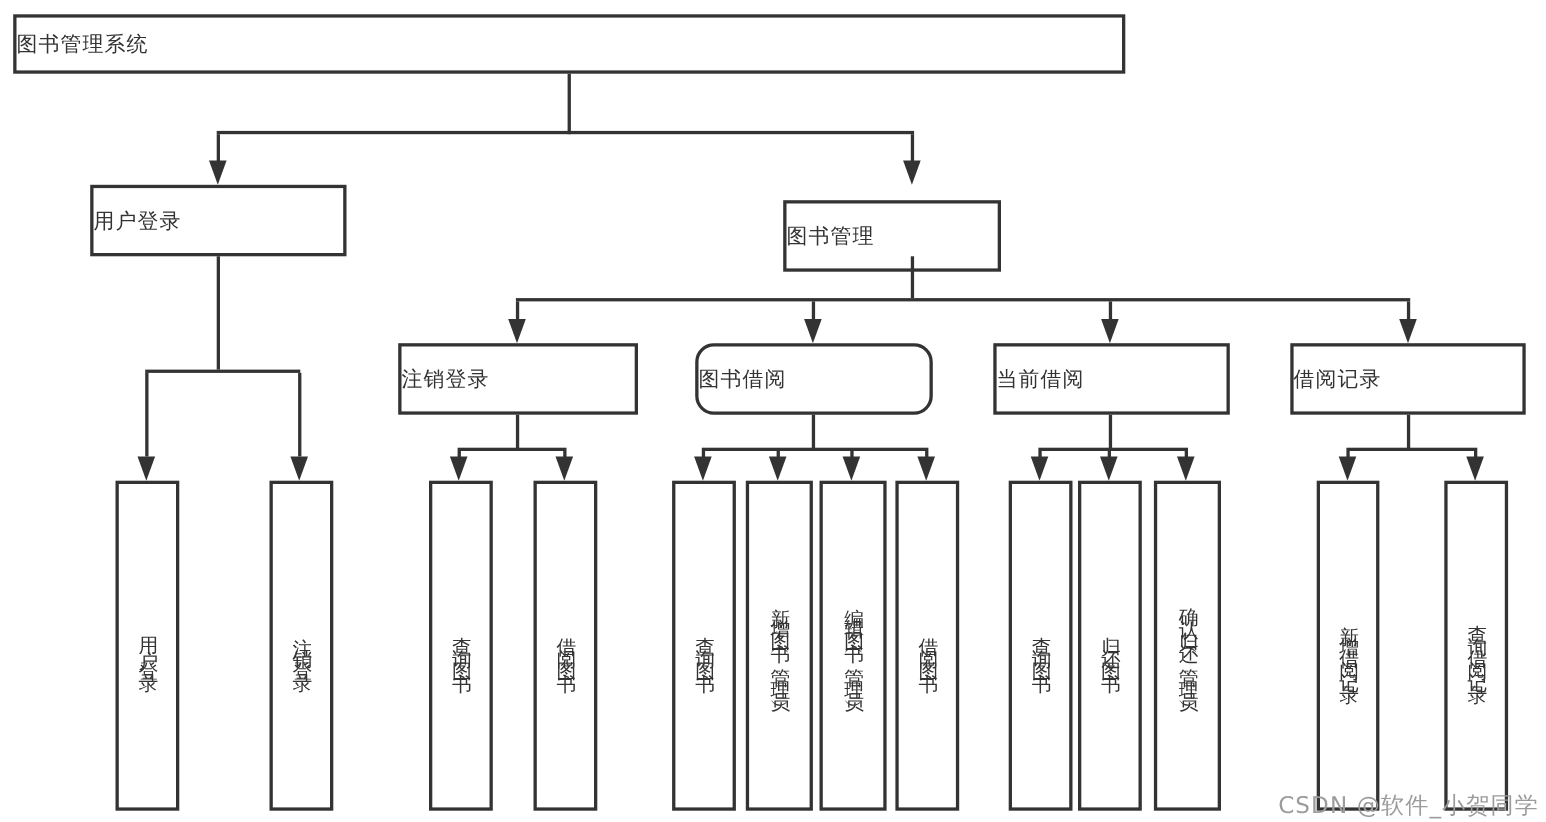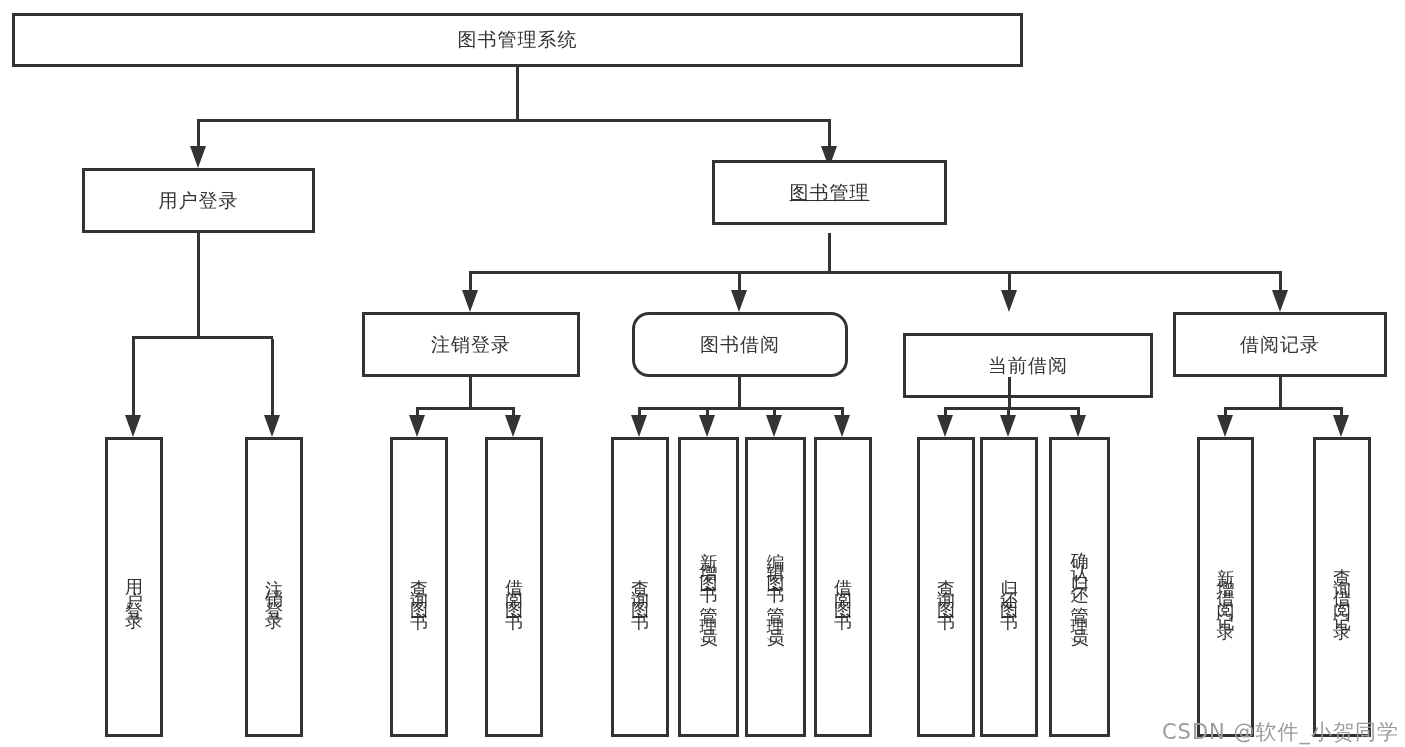--- a/index.html
+++ b/index.html
@@ -15,21 +15,21 @@
     background: #ffffff;
     overflow: hidden;
   }
   .box {
     position: absolute;
     box-sizing: border-box;
     border: 3px solid #333333;
     background: #ffffff;
     display: flex;
     align-items: center;
-    justify-content: center;
+    justify-content: flex-start;
     color: #333333;
     font-size: 19px;
     letter-spacing: 1px;
     white-space: nowrap;
   }
   .leaf {
     position: absolute;
     box-sizing: border-box;
     border: 3px solid #333333;
     background: #ffffff;
@@ -81,21 +81,21 @@
   <div class="ln" style="left:516px; top:67px; width:3px; height:55px;"></div>
   <div class="ln" style="left:197px; top:119px; width:634px; height:3px;"></div>
   <div class="ln" style="left:197px; top:122px; width:3px; height:26px;"></div>
   <div class="arrow" style="left:190px; top:146px;"></div>
   <div class="ln" style="left:828px; top:122px; width:3px; height:26px;"></div>
   <div class="arrow" style="left:821px; top:146px;"></div>
 
   <div class="box" style="left:82px; top:168px; width:233px; height:65px;">
     <span>用户登录</span>
   </div>
-  <div class="box" style="left:712px; top:160px; width:235px; height:65px;text-decoration:underline;">
+  <div class="box" style="left:712px; top:182px; width:198px; height:65px;">
     <span>图书管理</span>
   </div>
 
   <div class="ln" style="left:197px; top:233px; width:3px; height:103px;"></div>
   <div class="ln" style="left:132px; top:336px; width:141px; height:3px;"></div>
   <div class="ln" style="left:132px; top:339px; width:3px; height:76px;"></div>
   <div class="arrow" style="left:125px; top:415px;"></div>
   <div class="ln" style="left:271px; top:339px; width:3px; height:76px;"></div>
   <div class="arrow" style="left:264px; top:415px;"></div>
 
@@ -109,21 +109,21 @@
   <div class="arrow" style="left:1001px; top:290px;"></div>
   <div class="ln" style="left:1279px; top:274px; width:3px; height:16px;"></div>
   <div class="arrow" style="left:1272px; top:290px;"></div>
 
   <div class="box" style="left:362px; top:312px; width:218px; height:65px;">
     <span>注销登录</span>
   </div>
   <div class="box" style="left:632px; top:312px; width:216px; height:65px;border-radius:17px;">
     <span>图书借阅</span>
   </div>
-  <div class="box" style="left:903px; top:312px; width:250px; height:65px;margin-top:21px;">
+  <div class="box" style="left:903px; top:312px; width:215px; height:65px;">
     <span>当前借阅</span>
   </div>
   <div class="box" style="left:1173px; top:312px; width:214px; height:65px;">
     <span>借阅记录</span>
   </div>
 
   <div class="ln" style="left:469px; top:377px; width:3px; height:31px;"></div>
   <div class="ln" style="left:416px; top:407px; width:99px; height:3px;"></div>
   <div class="ln" style="left:416px; top:410px; width:3px; height:6px;"></div>
   <div class="arrow" style="left:409px; top:415px;"></div>

